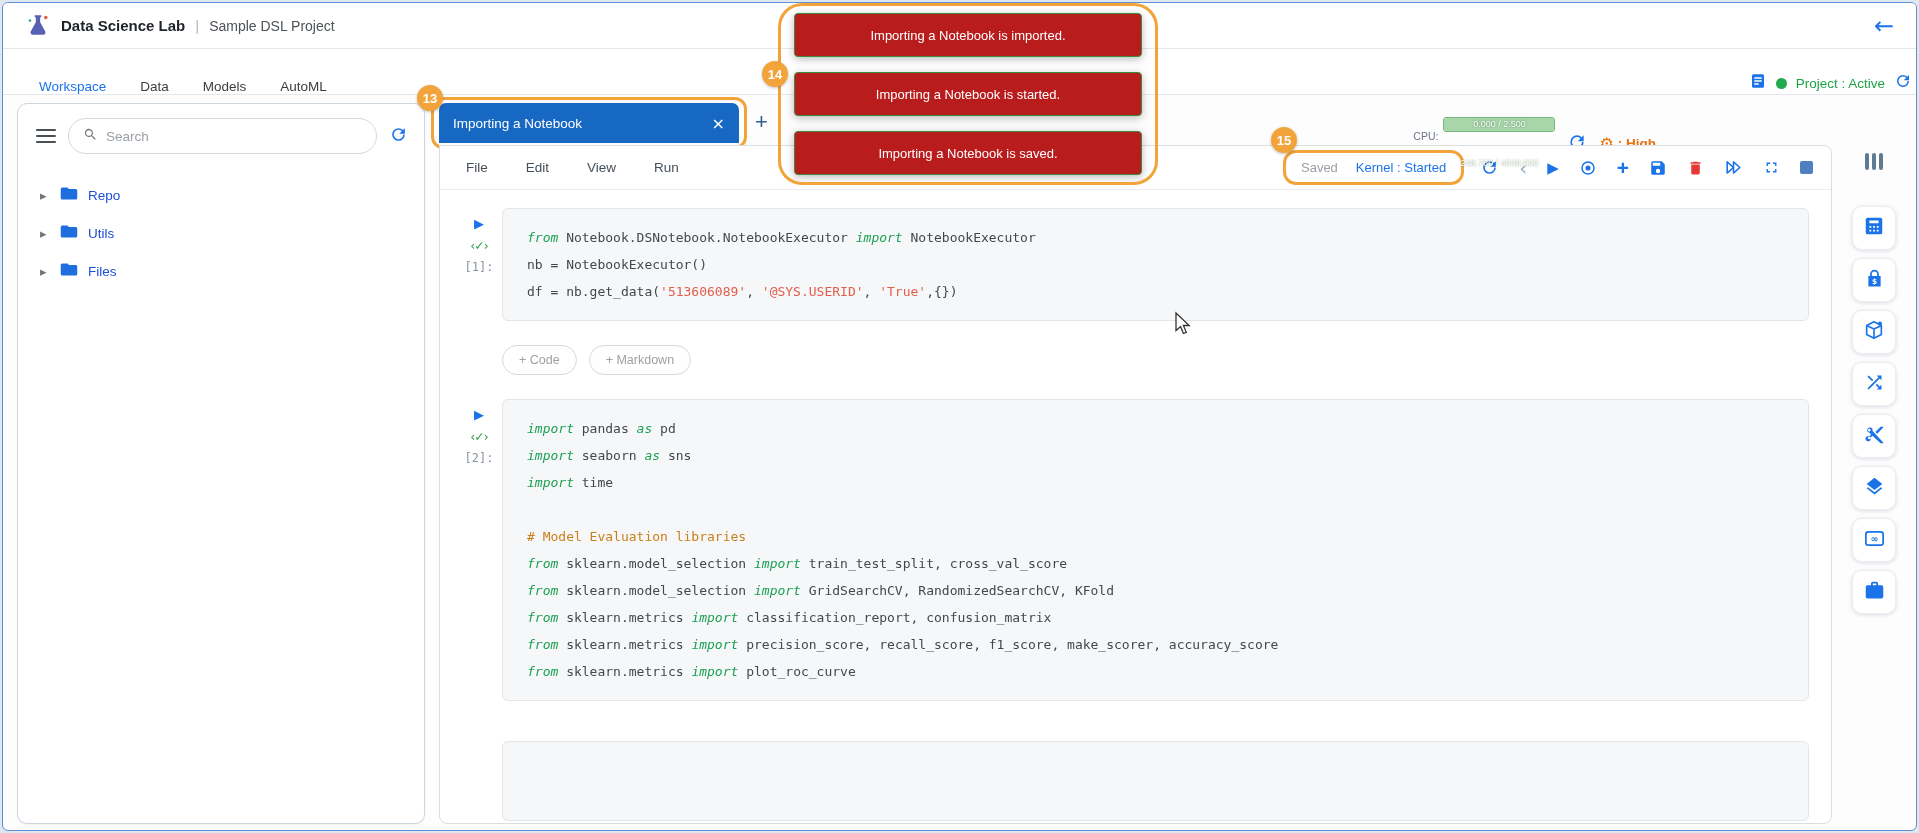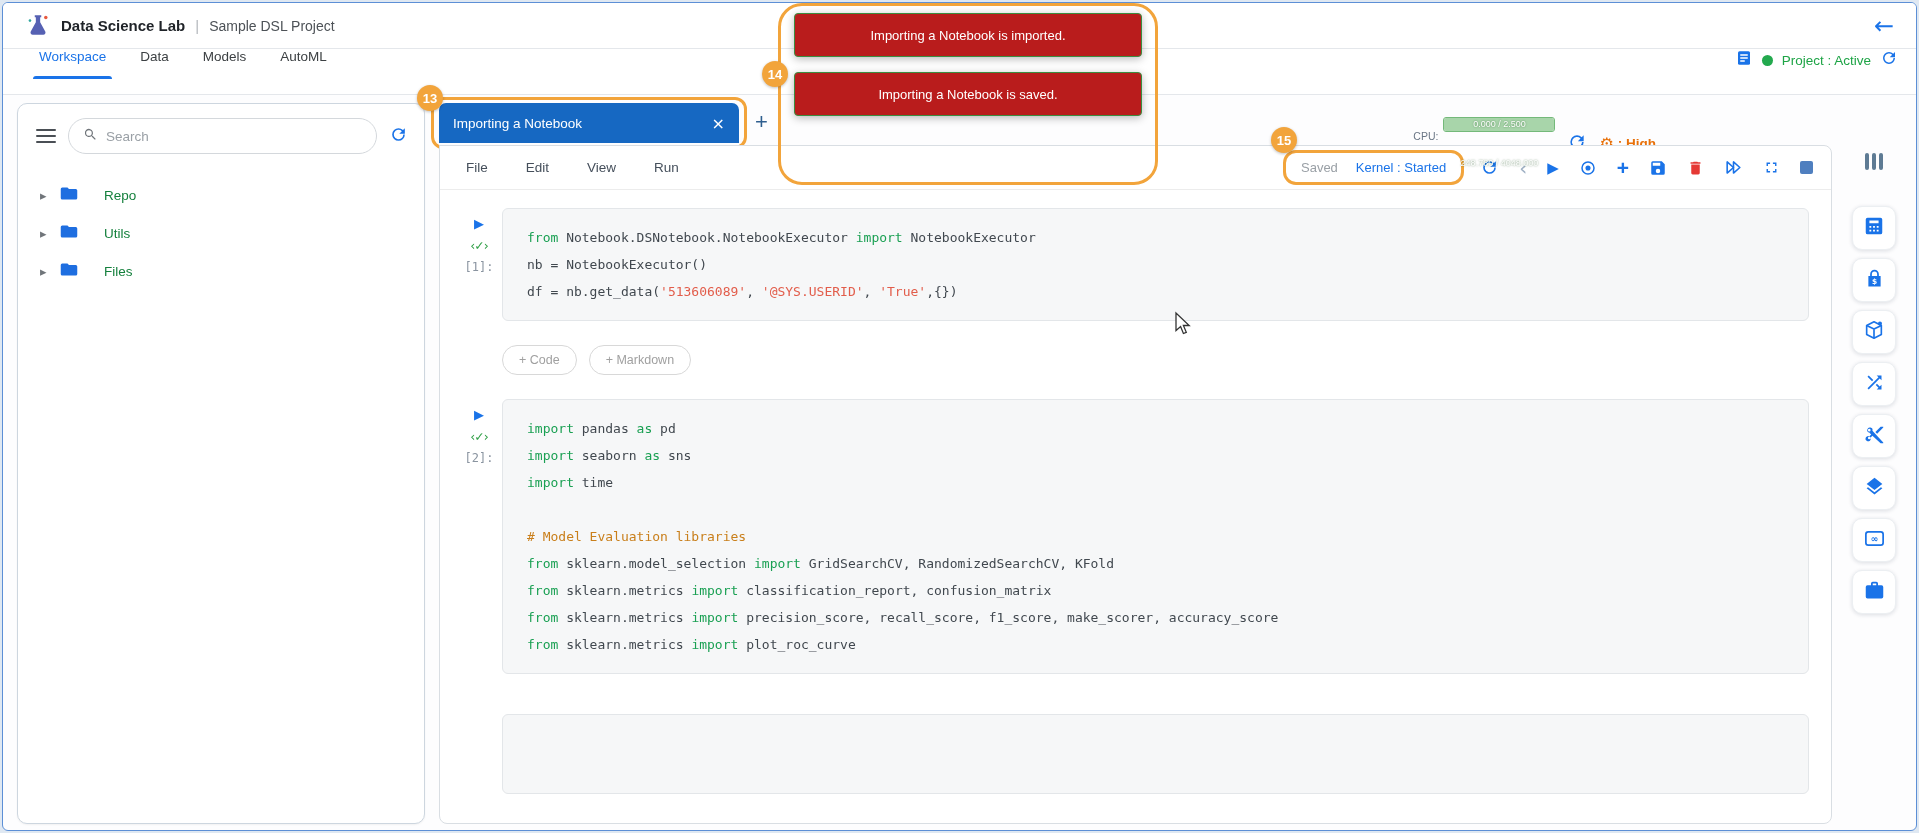--- a/index.html
+++ b/index.html
@@ -12,22 +12,22 @@
   
   .hdr { position:absolute; top:0; left:0; right:0; height:46px; display:flex; align-items:center;
          gap:10px; padding:0 22px; background:#fff; border-bottom:1px solid #e4e7eb; }
   .logo { display:flex; align-items:center; }
   .app-title { font-size:15px; font-weight:bold; color:#1f2328; }
   .title-sep { color:#b5b9bd; font-size:15px; }
   .proj-name { font-size:14px; color:#4d5257; }
   .back-arrow { margin-left:auto; color:#1a73e8; font-size:24px; line-height:1; cursor:pointer; }
 
   
-  .nav-row { position:absolute; top:46px; left:0; right:0; height:46px; display:flex; align-items:flex-start;
-             padding:0 18px 0 36px; background:#fff; border-bottom:1px solid #e4e7eb; }
+  .nav-row { position:absolute; top:46px; left:0; right:0; height:46px; display:flex; align-items:flex-end;
+             padding:0 4px 0 36px; background:#fff; border-bottom:1px solid #e4e7eb; }
   .nav-tabs { display:flex; gap:34px; }
   .nav-tab { font-size:13.5px; color:#3c4043; cursor:pointer; position:relative; }
   .nav-tab.active { color:#1a73e8; }
   .nav-tab.active::after { content:""; position:absolute; left:-6px; right:-6px; bottom:-15px; height:3px;
                            background:#1a73e8; border-radius:3px 3px 0 0; }
   .nav-right { margin-left:auto; display:flex; align-items:center; gap:9px; }
   .status-dot { width:11px; height:11px; border-radius:50%; background:#23a94e; display:inline-block; }
   .status-text { font-size:13.5px; color:#1ea446; }
 
   
@@ -50,21 +50,21 @@
   .hamburger { display:inline-flex; flex-direction:column; gap:4px; width:20px; cursor:pointer; }
   .hamburger i { height:2px; background:#4a4f55; border-radius:1px; }
   .search-box { flex:1; display:flex; align-items:center; gap:8px; height:36px; padding:1px 14px;
                 border:1px solid #d4d8dc; border-radius:18px; background:#fff; }
   .search-box input { border:none; outline:none; flex:1; font-size:13.5px; color:#3c4043;
                       font-family:inherit; background:transparent; }
   .search-box input::placeholder { color:#9aa0a6; }
   .tree { padding:12px 10px 0 22px; }
   .tree-item { display:flex; align-items:center; gap:10px; height:38px; cursor:pointer; }
   .caret { color:#70757a; font-size:13px; width:10px; }
-  .tree-label { font-size:13.5px; color:#15803d;margin-left:16px; }
+  .tree-label { font-size:13.5px; color:#1d4ed8; }
 
   
   .main { position:absolute; left:436px; top:100px; right:84px; bottom:6px; }
   .tab-row { position:relative; height:42px; }
   .nb-tab-wrap { position:absolute; left:0; top:0; width:300px; height:40px; }
   .nb-tab { width:100%; height:100%; background:#1668c2; border-radius:7px 7px 0 0; color:#fff;
             display:flex; align-items:center; padding:0 14px; font-size:13.5px; cursor:pointer; }
   .nb-tab-title { flex:1; white-space:nowrap; overflow:hidden; }
   .nb-tab-close { font-size:16px; color:#fff; cursor:pointer; padding-left:8px; }
   .tab-outline { left:-8px; top:-6px; width:316px; height:52px; border-radius:12px; }
@@ -106,21 +106,21 @@
   
   .cells { height:calc(100% - 44px); overflow:hidden; padding:18px 22px 0 16px; }
   .cell { display:flex; }
   .gutter { width:46px; display:flex; flex-direction:column; align-items:center; gap:7px; padding-top:8px; }
   .run-icon { color:#1a73e8; font-size:13px; cursor:pointer; }
   .done-icon { color:#2e9e44; font-size:12.5px; letter-spacing:-1px; }
   .exec-label { color:#8a94a0; font-family:"DejaVu Sans Mono","Liberation Mono",monospace; font-size:12px; }
   .code-box { flex:1; background:#f6f7f8; border:1px solid #e3e6e9; border-radius:6px; padding:15px 24px; }
   .code-line { font-family:"DejaVu Sans Mono","Liberation Mono",monospace; font-size:13px; line-height:27px;
                white-space:pre; color:#41484f; }
-  .tok-kw { color:#1aa053; }
+  .tok-kw { color:#1aa053;font-style:italic; }
   .tok-str { color:#e25d4b; }
   .tok-comment { color:#c97f1b; }
   .add-row { margin:24px 0 24px 46px; display:flex; gap:12px; }
   .add-btn { height:30px; padding:0 16px; border:1px solid #d8d8d8; border-radius:16px; background:#fff;
              color:#a0a0a0; font-size:12.5px; font-family:inherit; cursor:pointer; }
   .cell.partial { margin-top:40px; }
   .cell.partial .code-box { height:80px; }
 
   
   .right-rail { position:absolute; right:10px; top:142px; width:64px; bottom:6px; display:flex;
@@ -174,20 +174,21 @@
       <span>
         <svg width="18" height="18" viewBox="0 0 24 24">
             <path fill="#1a73e8" d="M17.65 6.35A7.95 7.95 0 0 0 12 4a8 8 0 1 0 8 8h-2a6 6 0 1 1-1.76-4.24L13 11h7V4l-2.35 2.35z"></path>
           </svg>
       </span>
     </div>
   </div>
 
   <div class="toast-stack">
     <div class="toast">Importing a Notebook is imported.</div>
+    <div class="toast">Importing a Notebook is started.</div>
     <div class="toast">Importing a Notebook is saved.</div>
     <div class="anno-outline toast-outline"></div>
     <div class="anno-badge toast-badge">14</div>
   </div>
 
   <div class="sidebar">
     <div class="sidebar-top">
       <span class="hamburger">
           <i></i>
           <i></i>
@@ -357,20 +358,21 @@
             <span class="done-icon uni">‹✓›</span>
             <span class="exec-label">[2]:</span>
           </div>
           <div class="code-box">
             <div class="code-lines">
                 <div class="code-line"><span class="tok-kw">import</span> pandas <span class="tok-kw">as</span> pd</div>
                 <div class="code-line"><span class="tok-kw">import</span> seaborn <span class="tok-kw">as</span> sns</div>
                 <div class="code-line"><span class="tok-kw">import</span> time</div>
                 <div class="code-line">&nbsp;</div>
                 <div class="code-line"><span class="tok-comment"># Model Evaluation libraries</span></div>
+                <div class="code-line"><span class="tok-kw">from</span> sklearn.model_selection <span class="tok-kw">import</span> train_test_split, cross_val_score</div>
                 <div class="code-line"><span class="tok-kw">from</span> sklearn.model_selection <span class="tok-kw">import</span> GridSearchCV, RandomizedSearchCV, KFold</div>
                 <div class="code-line"><span class="tok-kw">from</span> sklearn.metrics <span class="tok-kw">import</span> classification_report, confusion_matrix</div>
                 <div class="code-line"><span class="tok-kw">from</span> sklearn.metrics <span class="tok-kw">import</span> precision_score, recall_score, f1_score, make_scorer, accuracy_score</div>
                 <div class="code-line"><span class="tok-kw">from</span> sklearn.metrics <span class="tok-kw">import</span> plot_roc_curve</div>
               </div>
           </div>
         </div>
 
         <div class="cell partial">
           <div class="gutter"></div>

